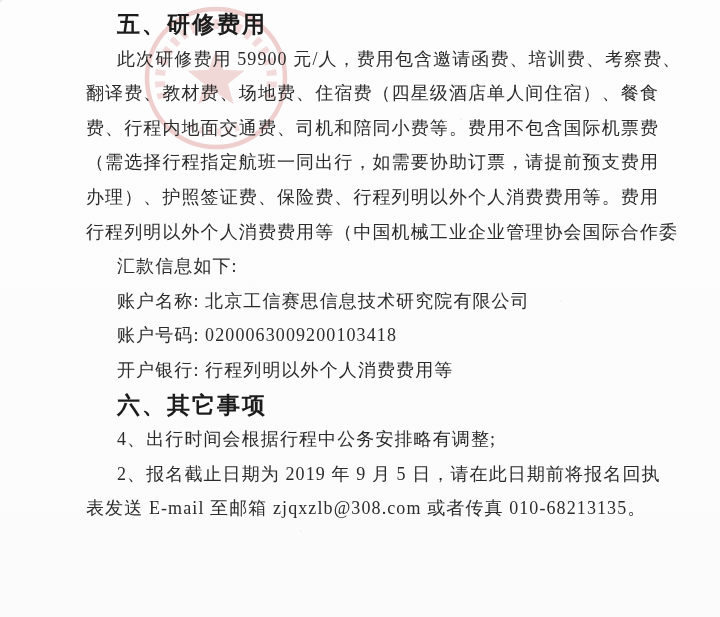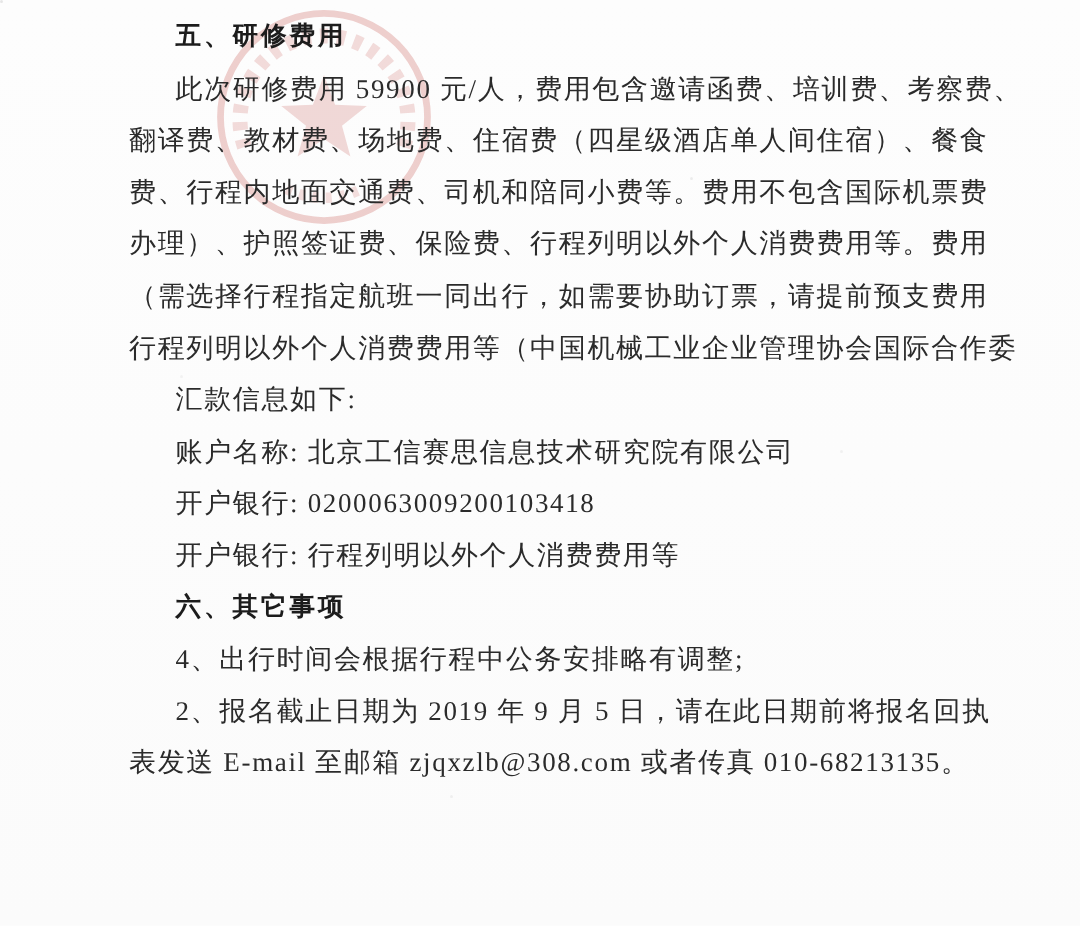--- a/index.html
+++ b/index.html
@@ -28,21 +28,21 @@
     position:absolute;left:86px;top:7px;width:568px;
     color:#2b2b2b;font-size:18px;
   }
   .line{
     height:34.6px;line-height:34.6px;white-space:nowrap;
     letter-spacing:1.1px;
   }
   .indent{padding-left:31px;}
   .heading{
     font-family:"Liberation Sans","DejaVu Sans",sans-serif;
-    font-weight:700;color:#1c1c1c;letter-spacing:2px;font-size:17px;
+    font-weight:700;color:#1c1c1c;letter-spacing:2px;font-size:23px;
   }
 </style>
 </head>
 <body>
 
 <div class="page">
 
   <div class="speck"></div>
 
   <svg class="seal" viewBox="0 0 150 152" aria-hidden="true">
@@ -55,26 +55,26 @@
     </g>
 
     <polygon points="75,48 82.4,67.8 103.5,68.7 87,81.9 92.6,102.3 75,90.6 57.4,102.3 63,81.9 46.5,68.7 67.6,67.8" fill="#d4827e" opacity=".6"></polygon>
   </svg>
 
   <div class="content">
     <div class="line heading indent">五、研修费用</div>
     <div class="line indent">此次研修费用 59900 元/人，费用包含邀请函费、培训费、考察费、</div>
     <div class="line">翻译费、教材费、场地费、住宿费（四星级酒店单人间住宿）、餐食</div>
     <div class="line">费、行程内地面交通费、司机和陪同小费等。费用不包含国际机票费</div>
+    <div class="line">（需选择行程指定航班一同出行，如需要协助订票，请提前预支费用</div>
     <div class="line">办理）、护照签证费、保险费、行程列明以外个人消费费用等。费用</div>
-    <div class="line">（需选择行程指定航班一同出行，如需要协助订票，请提前预支费用</div>
     <div class="line">行程列明以外个人消费费用等（中国机械工业企业管理协会国际合作委</div>
     <div class="line indent">汇款信息如下:</div>
     <div class="line indent">账户名称: 北京工信赛思信息技术研究院有限公司</div>
-    <div class="line indent">开户银行: 0200063009200103418</div>
+    <div class="line indent">账户号码: 0200063009200103418</div>
     <div class="line indent">开户银行: 行程列明以外个人消费费用等</div>
     <div class="line heading indent">六、其它事项</div>
     <div class="line indent">4、出行时间会根据行程中公务安排略有调整;</div>
     <div class="line indent">2、报名截止日期为 2019 年 9 月 5 日，请在此日期前将报名回执</div>
     <div class="line">表发送 E-mail 至邮箱 zjqxzlb@308.com 或者传真 010-68213135。</div>
   </div>
 
 </div>
 
 </body></html>

